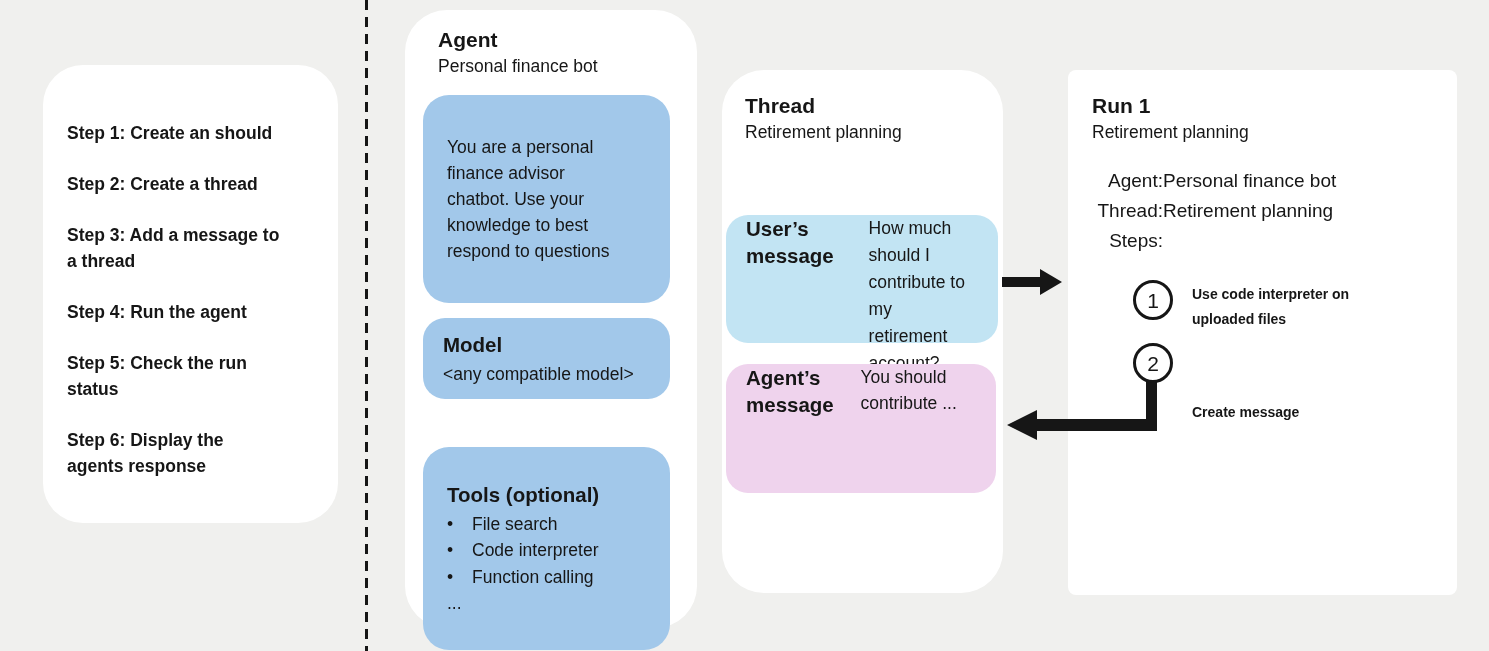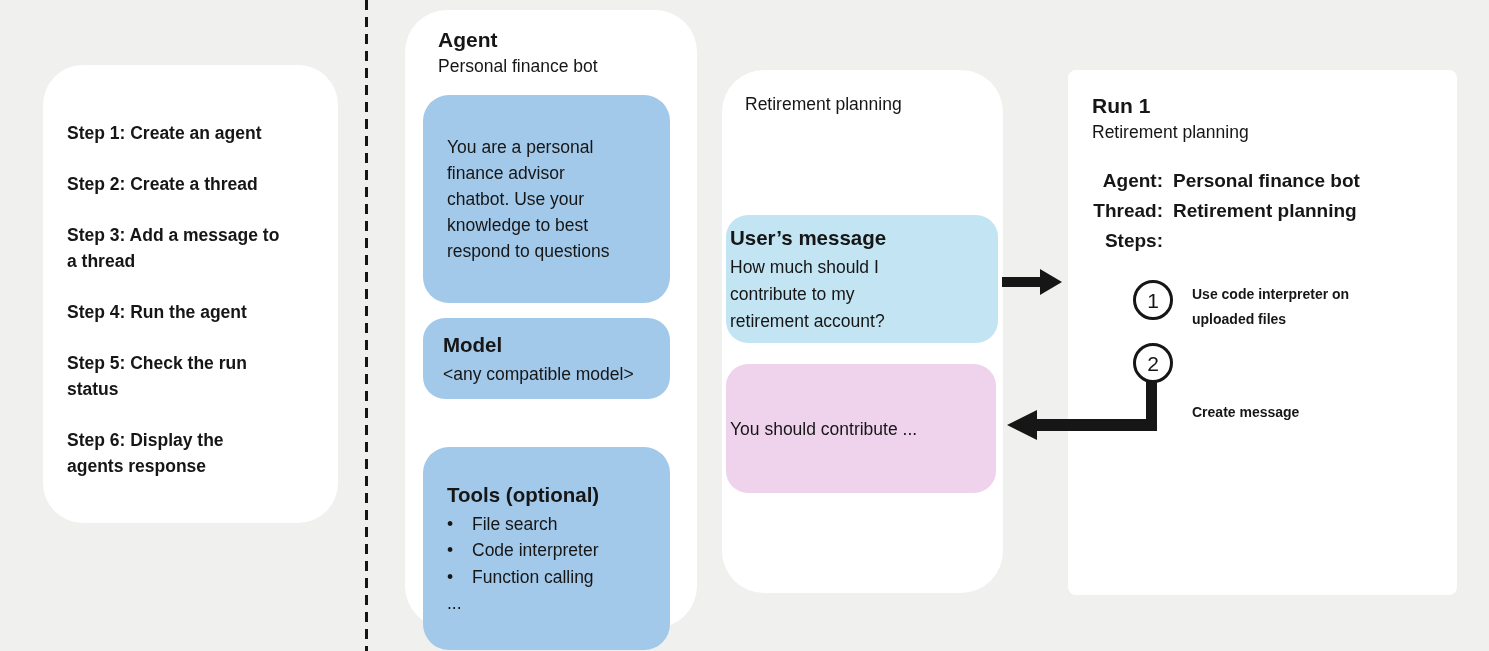--- a/index.html
+++ b/index.html
@@ -52,33 +52,33 @@
   .model-box{top:318px;height:81px;border-radius:22px;padding-left:20px;}
   .tools-box{top:415px;height:203px;margin-top:32px;}
   .tool-row{display:flex;font-size:17.5px;font-weight:normal;line-height:26.5px;}
   .tool-bullet{width:25px;flex:none;}
   .tools-more{font-size:17.5px;line-height:26px;}
 
   
   .thread-card{left:722px;top:70px;width:281px;height:523px;border-radius:42px;padding:22px 0 0 23px;}
   .msg-box{
     position:absolute;border-radius:22px;
-    display:flex;flex-direction:column;justify-content:center;
-    padding-left:4px;padding-right:8px;
+    display:flex;flex-direction:row;justify-content:center;
+    padding-left:20px;padding-right:8px;
   }
   .user-message-box{left:726px;top:215px;width:272px;height:128px;background:var(--user-msg-blue);}
   .user-message-box .box-body{line-height:27px;}
   .agent-message-box{left:726px;top:364px;width:270px;height:129px;background:var(--agent-msg-pink);}
 
   
   .run-card{left:1068px;top:70px;width:389px;height:525px;border-radius:8px;padding:22px 0 0 24px;}
   .run-fields{
     position:absolute;left:1074px;top:166px;
-    display:grid;grid-template-columns:89px auto;column-gap:10px;
-    font-size:19px;font-weight:bold;line-height:30px;
+    display:grid;grid-template-columns:89px auto;
+    font-size:19px;font-weight:normal;line-height:30px;
   }
   .run-field-label{text-align:right;}
   .step-badge{
     position:absolute;width:40px;height:40px;border:3px solid var(--ink);border-radius:50%;
     background:var(--card-bg);
     display:flex;align-items:center;justify-content:center;
     font-size:21px;line-height:1;z-index:2;
   }
   .run-step-text{position:absolute;font-size:14px;font-weight:bold;line-height:25px;width:240px;}
 
@@ -87,21 +87,21 @@
   .tri{position:absolute;width:0;height:0;}
   .tri-right{border-top:13px solid transparent;border-bottom:13px solid transparent;border-left:22px solid var(--ink);}
   .tri-left{border-top:15px solid transparent;border-bottom:15px solid transparent;border-right:30px solid var(--ink);}
 </style>
 </head>
 <body>
 
 <div class="abs divider"></div>
 
 <div class="card steps-panel">
-  <div class="step-item pre">Step 1: Create an agent</div>
+  <div class="step-item pre">Step 1: Create an should</div>
   <div class="step-item pre">Step 2: Create a thread</div>
   <div class="step-item pre">Step 3: Add a message to
 a thread</div>
   <div class="step-item pre">Step 4: Run the agent</div>
   <div class="step-item pre">Step 5: Check the run
 status</div>
   <div class="step-item pre">Step 6: Display the
 agents response</div>
 </div>
 
@@ -131,29 +131,31 @@
     <span>Code interpreter</span>
   </div>
   <div class="tool-row">
     <span class="tool-bullet">•</span>
     <span>Function calling</span>
   </div>
   <div class="tools-more">...</div>
 </div>
 
 <div class="card thread-card">
+  <div class="card-title">Thread</div>
   <div class="card-subtitle">Retirement planning</div>
 </div>
 <div class="msg-box user-message-box">
   <div class="box-title">User’s message</div>
   <div class="box-body pre">How much should I
 contribute to my
 retirement account?</div>
 </div>
 <div class="msg-box agent-message-box">
+  <div class="box-title">Agent’s message</div>
   <div class="box-body">You should contribute ...</div>
 </div>
 
 <div class="card run-card">
   <div class="card-title">Run 1</div>
   <div class="card-subtitle">Retirement planning</div>
 </div>
 <div class="run-fields">
   <div class="run-field-label">Agent:</div>
   <div class="run-field-value">Personal finance bot</div>

